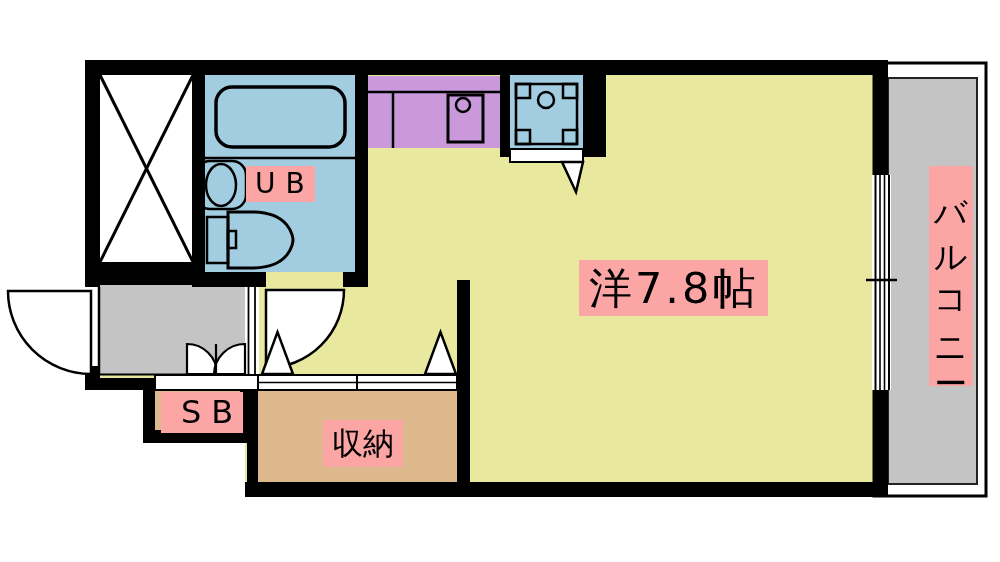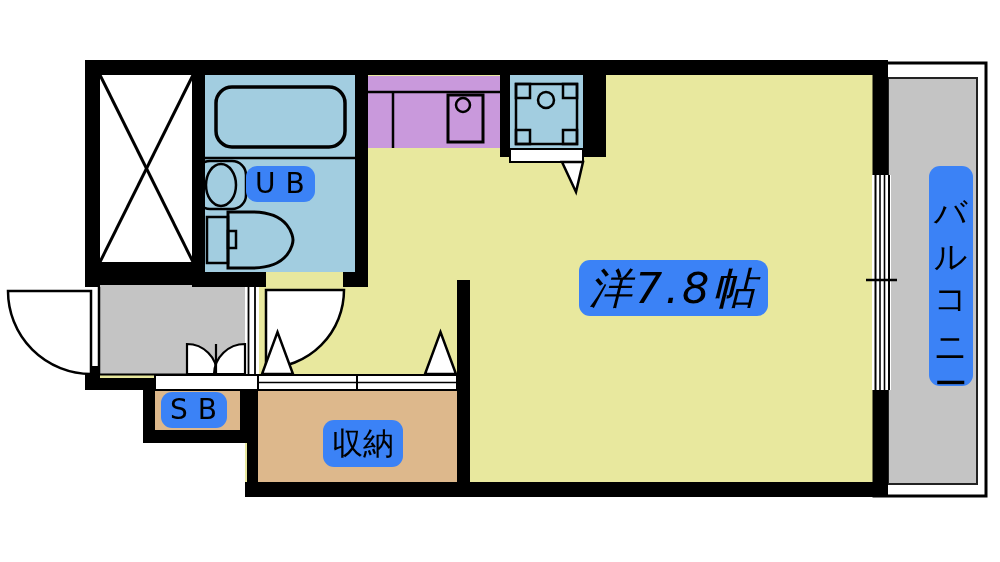--- a/index.html
+++ b/index.html
@@ -1,24 +1,24 @@
 <!DOCTYPE html>
 <html><head>
 <meta charset="utf-8">
 <style>
   html,body{margin:0;padding:0;background:#fff;}
   .stage{position:relative;width:1000px;height:562px;background:#fff;
          font-family:"DejaVu Sans",sans-serif;overflow:hidden;}
   .stage svg{position:absolute;left:0;top:0;}
-  .lbl{position:absolute;background:#3b82f6;color:#000;line-height:1.08;
-       white-space:nowrap;font-weight:500;border-radius:11px;}
+  .lbl{position:absolute;background:#fca5a5;color:#000;line-height:1.08;
+       white-space:nowrap;font-weight:500;}
   .lbl-entrance{left:130px;top:306px;font-size:35px;padding:2px 6px;}
-  .lbl-sb{left:161px;top:392px;font-size:28px;letter-spacing:10px;padding:3px 0 3px 9px;}
+  .lbl-sb{left:161px;top:392px;font-size:32px;letter-spacing:10px;padding:3px 0 3px 20px;}
   .lbl-ub{left:246px;top:166px;font-size:28px;letter-spacing:10px;padding:3px 0 3px 9px;}
-  .lbl-room{left:579px;top:260px;font-size:43px;letter-spacing:3px;padding:5px 10px;font-style:italic;}
+  .lbl-room{left:579px;top:260px;font-size:43px;letter-spacing:3px;padding:5px 10px;}
   .lbl-storage{left:323px;top:420px;font-size:31px;padding:7px 9px;}
   .lbl-balcony{left:929px;top:166px;font-size:33px;letter-spacing:10px;
                padding:10px 4px;writing-mode:vertical-rl;}
   .thin{stroke:#000;fill:none;}
 </style>
 </head>
 <body>
 
 <div class="stage">
 <svg width="1000" height="562" viewBox="0 0 1000 562">

